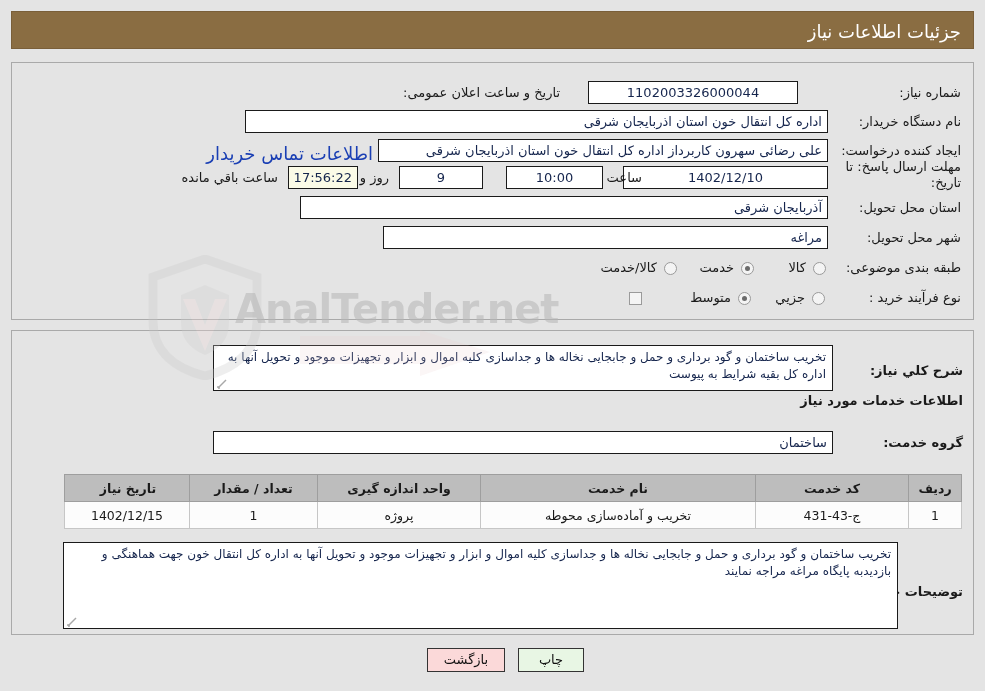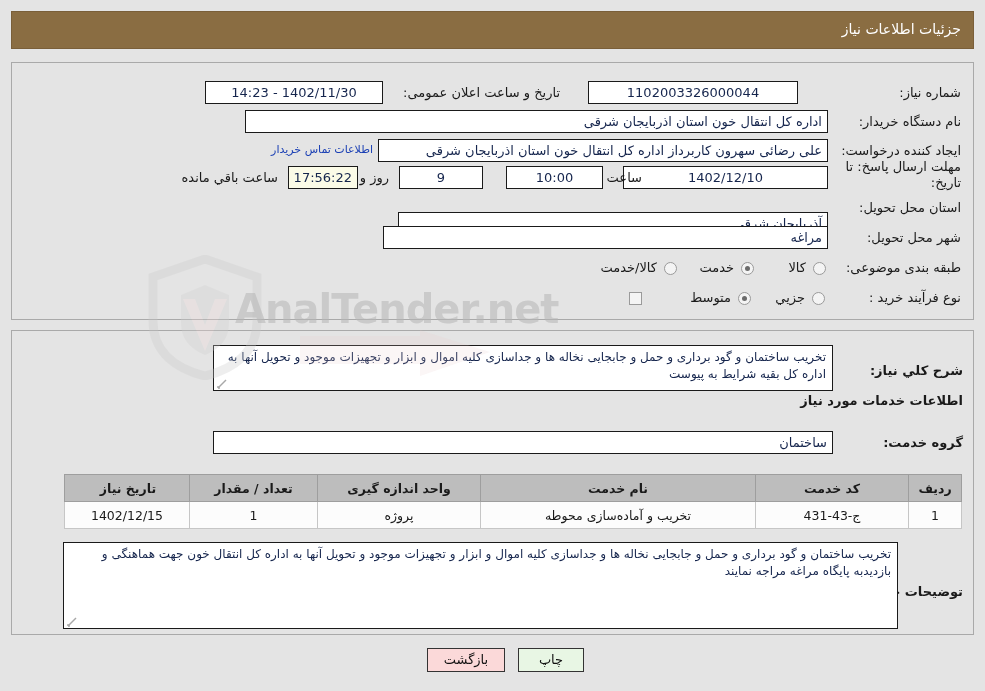--- a/index.html
+++ b/index.html
@@ -63,21 +63,21 @@
     height: 38px;
     background: #8a6d42;
     box-sizing: border-box;
     border: 1px solid #7a5f39;
   }
   .titlebar .t {
     position: absolute;
     right: 12px;
     top: 9px;
     color: #ffffff;
-    font-size: 14px;
+    font-size: 18px;
     font-family: "DejaVu Sans", sans-serif;
   }
 
   
   .panel {
     position: absolute;
     box-sizing: border-box;
     border: 1px solid #a9a9a9;
     background: #e4e4e4;
   }
@@ -108,21 +108,21 @@
     padding: 0 5px;
     overflow: hidden;
     white-space: nowrap;
     text-align: right;
   }
   .fld.center { text-align: center; }
   .fld.yellow { background: #fbfbe7; }
 
   .linktxt {
     position: absolute;
-    font-size: 11px;
+    font-size: 18px;
     color: #1a3fb4;
     white-space: nowrap;
     cursor: pointer;
     font-family: "DejaVu Sans", sans-serif;
   }
 
   
   .radio {
     position: absolute;
     width: 13px;
@@ -235,40 +235,39 @@
   <div class="titlebar">
     <div class="t">جزئیات اطلاعات نیاز</div>
   </div>
 
   <div class="panel" id="panel-top">
 
     <div class="lbl" style="right:12px; top:22px;">شماره نیاز:</div>
     <div class="fld center" style="right:175px; top:18px; width:210px;">1102003326000044</div>
 
     <div class="lbl" style="right:413px; top:22px;">تاریخ و ساعت اعلان عمومی:</div>
-    <div class="fld center" style="right:590px; top:18px; width:178px;">1402/11/30 - 14:23</div>
 
     <div class="lbl" style="right:12px; top:51px;">نام دستگاه خریدار:</div>
     <div class="fld" style="right:145px; top:47px; width:583px;">اداره کل انتقال خون استان اذربایجان شرقی</div>
 
     <div class="lbl" style="right:12px; top:80px;">ایجاد کننده درخواست:</div>
     <div class="fld" style="right:145px; top:76px; width:450px;">علی رضائی سهرون کاربرداز اداره کل انتقال خون استان اذربایجان شرقی</div>
     <div class="linktxt" style="right:600px; top:80px;">اطلاعات تماس خریدار</div>
 
     <div class="lbl two-line" style="right:12px; top:96px; width:120px;">مهلت ارسال پاسخ: تا تاریخ:</div>
     <div class="fld center" style="right:145px; top:103px; width:205px;">1402/12/10</div>
     <div class="lbl" style="right:331px; top:107px;">ساعت</div>
     <div class="fld center" style="right:370px; top:103px; width:97px;">10:00</div>
     <div class="fld center" style="right:490px; top:103px; width:84px;">9</div>
     <div class="lbl" style="right:584px; top:107px;">روز و</div>
     <div class="fld center yellow" style="right:615px; top:103px; width:70px;">17:56:22</div>
     <div class="lbl" style="right:695px; top:107px;">ساعت باقي مانده</div>
 
     <div class="lbl" style="right:12px; top:137px;">استان محل تحویل:</div>
-    <div class="fld" style="right:145px; top:149px; width:430px;padding-left:16px;">آذربایجان شرقی</div>
+    <div class="fld" style="right:145px; top:133px; width:528px;padding-left:16px;">آذربایجان شرقی</div>
 
     <div class="lbl" style="right:12px; top:167px;margin-left:40px;">شهر محل تحویل:</div>
     <div class="fld" style="right:145px; top:163px; width:445px;">مراغه</div>
 
     <div class="lbl" style="right:12px; top:197px;">طبقه بندی موضوعی:</div>
     <span class="radio" style="right:147px; top:199px;"></span>
     <div class="lbl" style="right:167px; top:197px;">کالا</div>
     <span class="radio on" style="right:219px; top:199px;"></span>
     <div class="lbl" style="right:239px; top:197px;">خدمت</div>
     <span class="radio" style="right:296px; top:199px;"></span>

